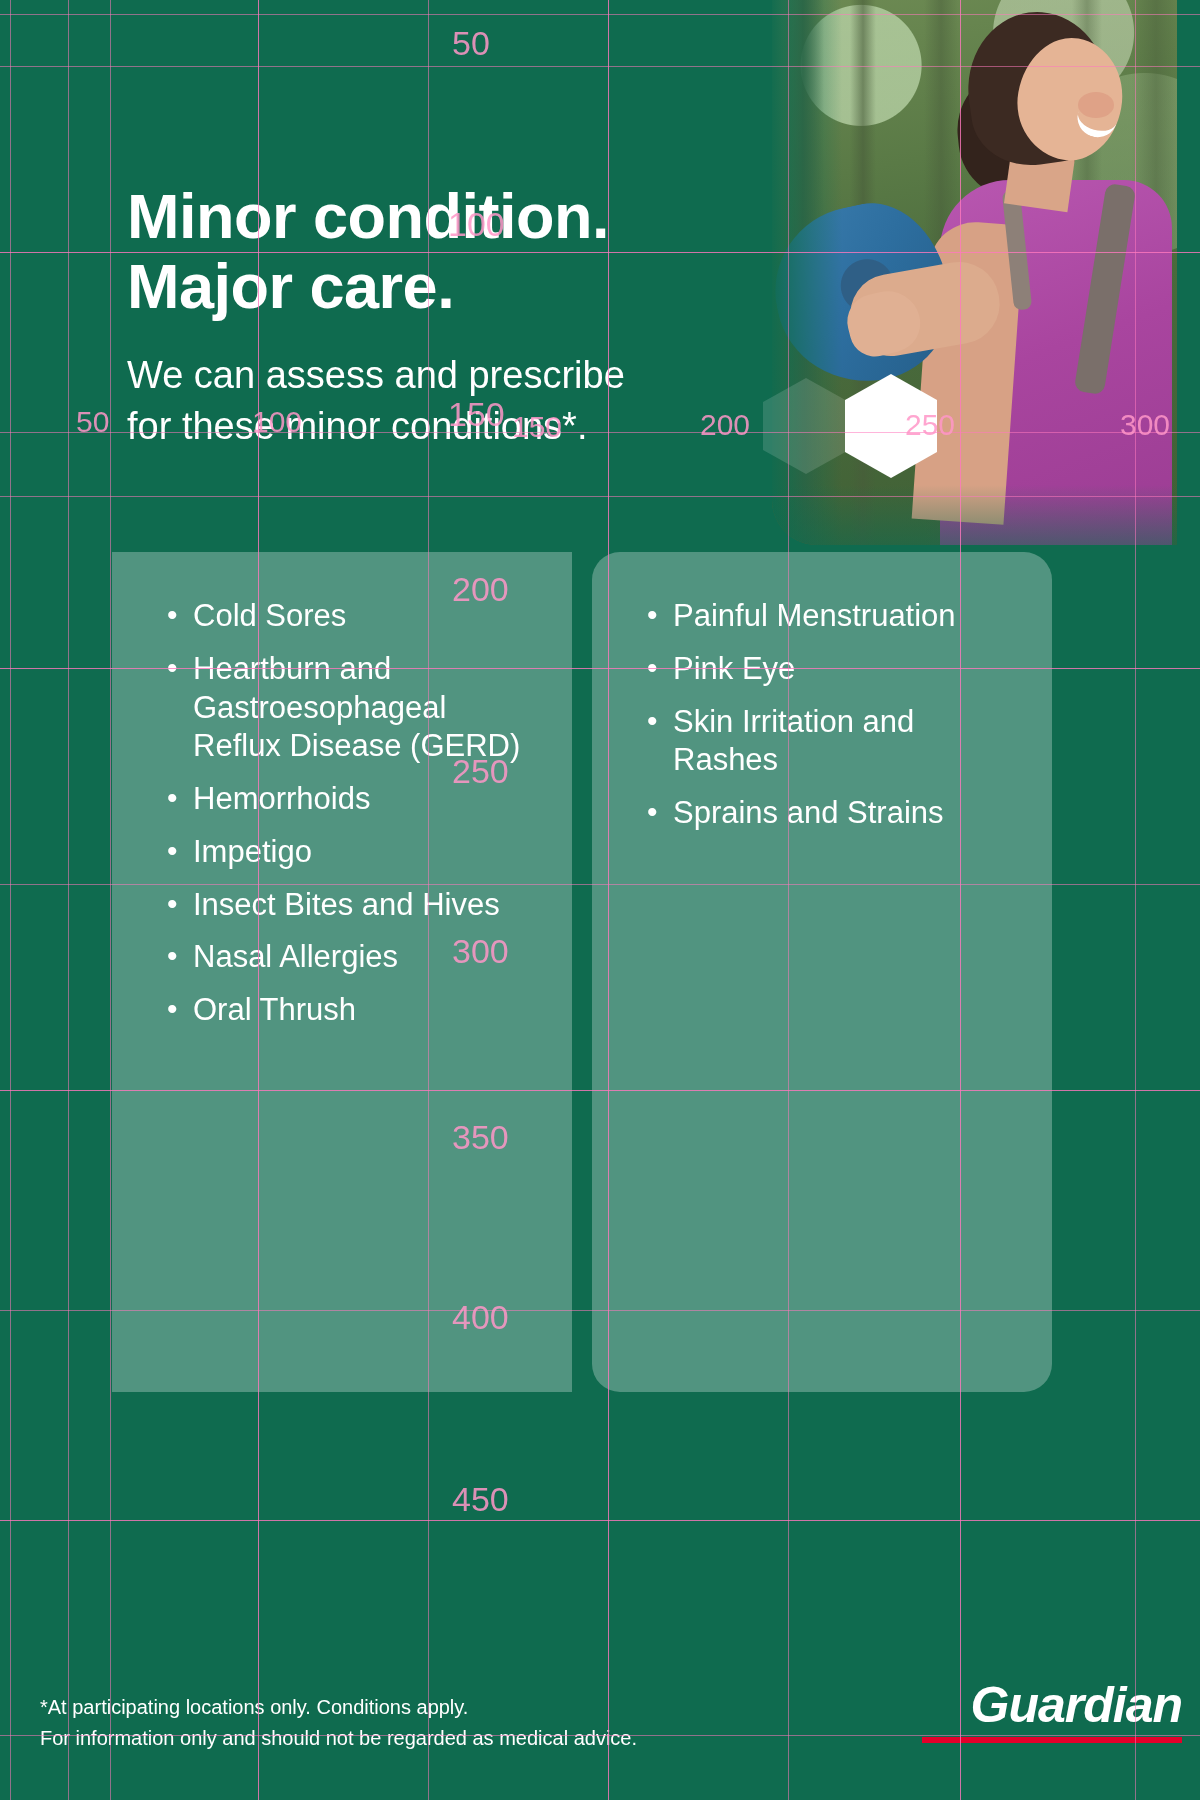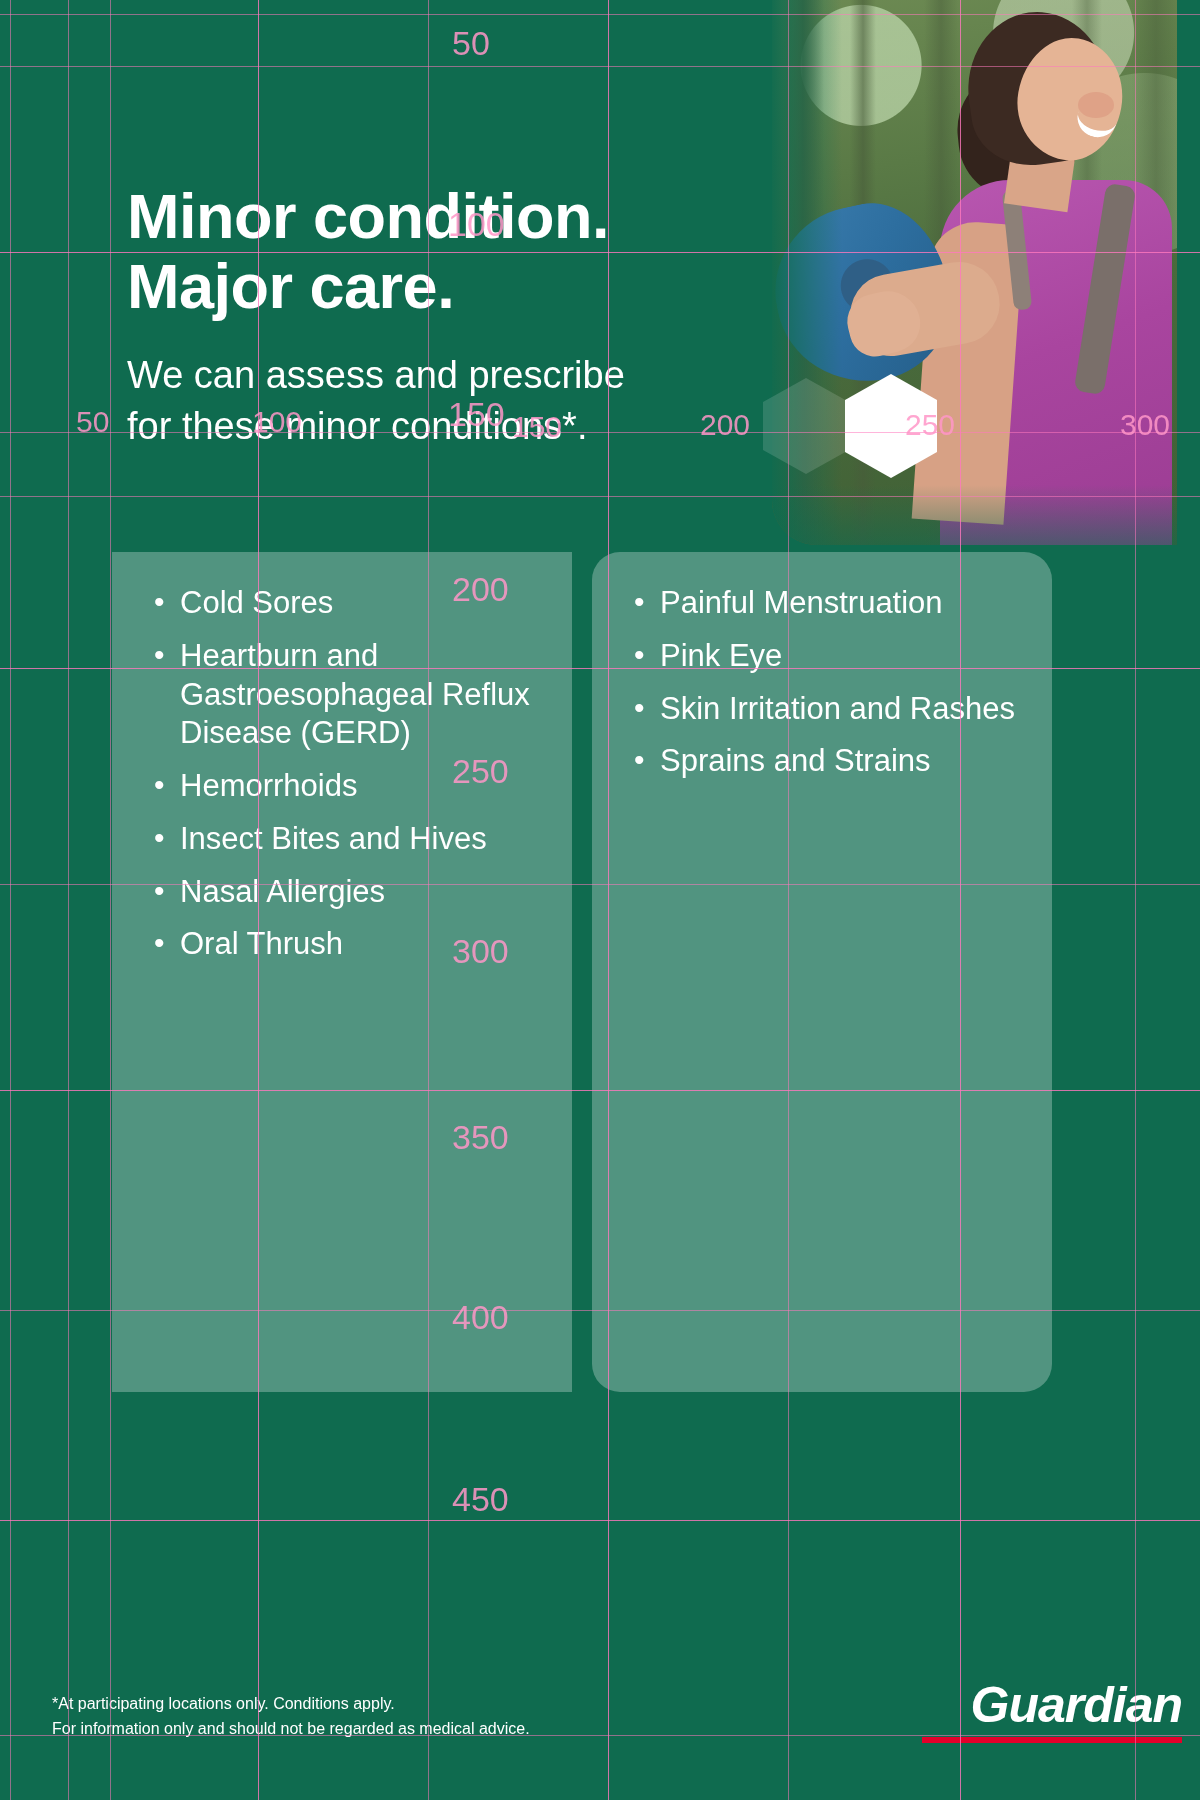--- a/index.html
+++ b/index.html
@@ -217,21 +217,21 @@
     position: absolute;
     top: 552px;
     width: 460px;
     height: 840px;
     background: rgba(255,255,255,0.28);
   }
   .panel-left  { left: 112px; }
   .panel-right { left: 592px; border-radius: 28px; }
 
   .panel ul {
-    margin: 4px;
+    margin: 17px;
     padding: 28px 24px 0 38px;
     list-style: none;
   }
   .panel li {
     position: relative;
     color: #ffffff;
     font-size: 31px;
     line-height: 1.25;
     margin-bottom: 14px;
     padding-left: 26px;
@@ -250,25 +250,25 @@
     position: absolute;
     left: 52px;
     top: 1632px;
     color: #ffffff;
     font-size: 37px;
     font-weight: bold;
     letter-spacing: -0.2px;
   }
   .disclaimer {
     position: absolute;
-    left: 52px;
+    left: 40px;
     top: 1692px;
     width: 700px;
     color: #ffffff;
-    font-size: 16px;
+    font-size: 20px;
     line-height: 1.55;
   }
   .logo {
     position: absolute;
     right: 18px;
     top: 1680px;
     width: 260px;
     text-align: right;
   }
   .logo-word {
@@ -352,20 +352,21 @@
   <div class="subhead">
     <div>We can assess and prescribe</div>
     <div>for these minor conditions*.</div>
   </div>
 
   <div class="panel panel-left">
     <ul>
       <li>Cold Sores</li>
       <li>Heartburn and Gastroesophageal Reflux Disease (GERD)</li>
       <li>Hemorrhoids</li>
+      <li>Impetigo</li>
       <li>Insect Bites and Hives</li>
       <li>Nasal Allergies</li>
       <li>Oral Thrush</li>
     </ul>
   </div>
 
   <div class="panel panel-right">
     <ul>
       <li>Painful Menstruation</li>
       <li>Pink Eye</li>

